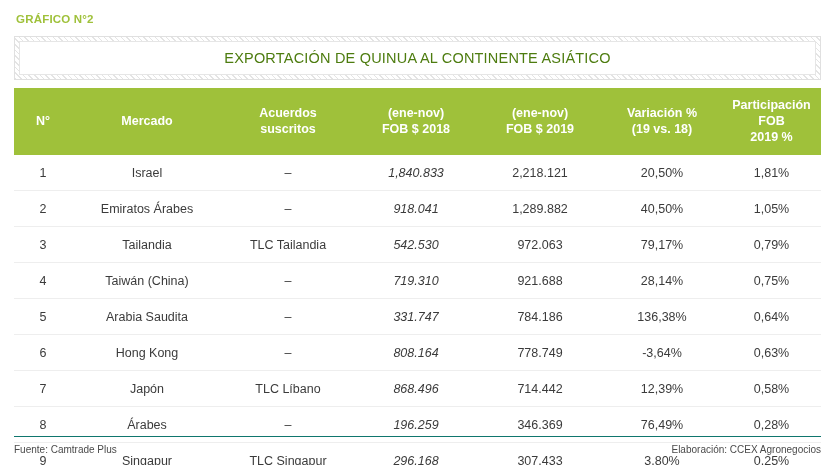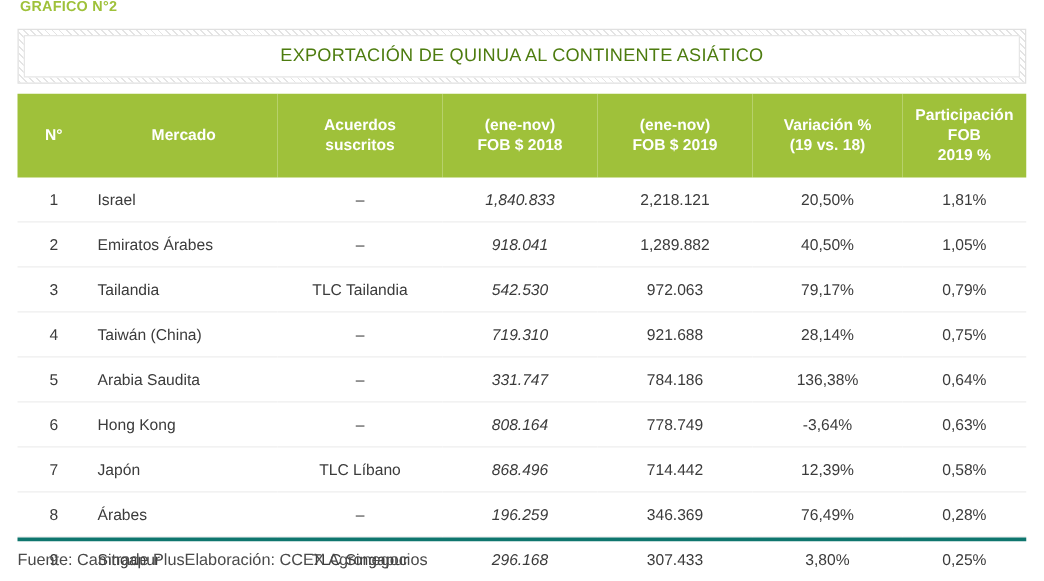--- a/index.html
+++ b/index.html
@@ -19,21 +19,21 @@
     width: 835px;
     height: 465px;
     box-sizing: border-box;
     padding: 0 14px;
   }
   .fig-label {
     font-size: 11.5px;
     font-weight: bold;
     color: #9fc13a;
     letter-spacing: 0.2px;
-    padding-top: 0;
+    padding-top: 13px;
     padding-left: 2px;
     height: 22px;
   }
   .title-wrap {
     position: relative;
     height: 44px;
     margin-top: 1px;
     background:
       repeating-linear-gradient(
         45deg,
@@ -79,40 +79,40 @@
     color: #3b3b3b;
     padding: 6px 6px;
     height: 23px;
     border-bottom: 1px solid #eeeeee;
     vertical-align: middle;
   }
   table.data tbody tr:last-child td {
     border-bottom: none;
   }
   .c-num { width: 58px; text-align: center; }
-  .c-mkt { width: 150px; text-align: left; }
+  .c-mkt { width: 150px; text-align: center; }
   .c-acu { width: 132px; text-align: center; }
   .c-f18 { width: 124px; text-align: center; font-style: italic; }
   .c-f19 { width: 124px; text-align: center; }
   .c-var { width: 120px; text-align: center; }
   .c-par { width: 99px; text-align: center; }
 
   td.c-f18, td.c-f19, td.c-var, td.c-par {
     text-align: center;
   }
   .footer {
     position: absolute;
     left: 14px;
     right: 14px;
     bottom: 10px;
-    border-top: 3px solid #0f766e;
+    border-top: 1px solid #0f766e;
     padding-top: 7px;
     display: flex;
-    justify-content: flex-start;
-    font-size: 13px;
+    justify-content: space-between;
+    font-size: 10px;
     color: #4a4a4a;
   }
   .dash { letter-spacing: 0; }
 </style>
 </head>
 <body>
 
 <div class="page">
 
   <div class="fig-label">GRÁFICO N°2</div>

